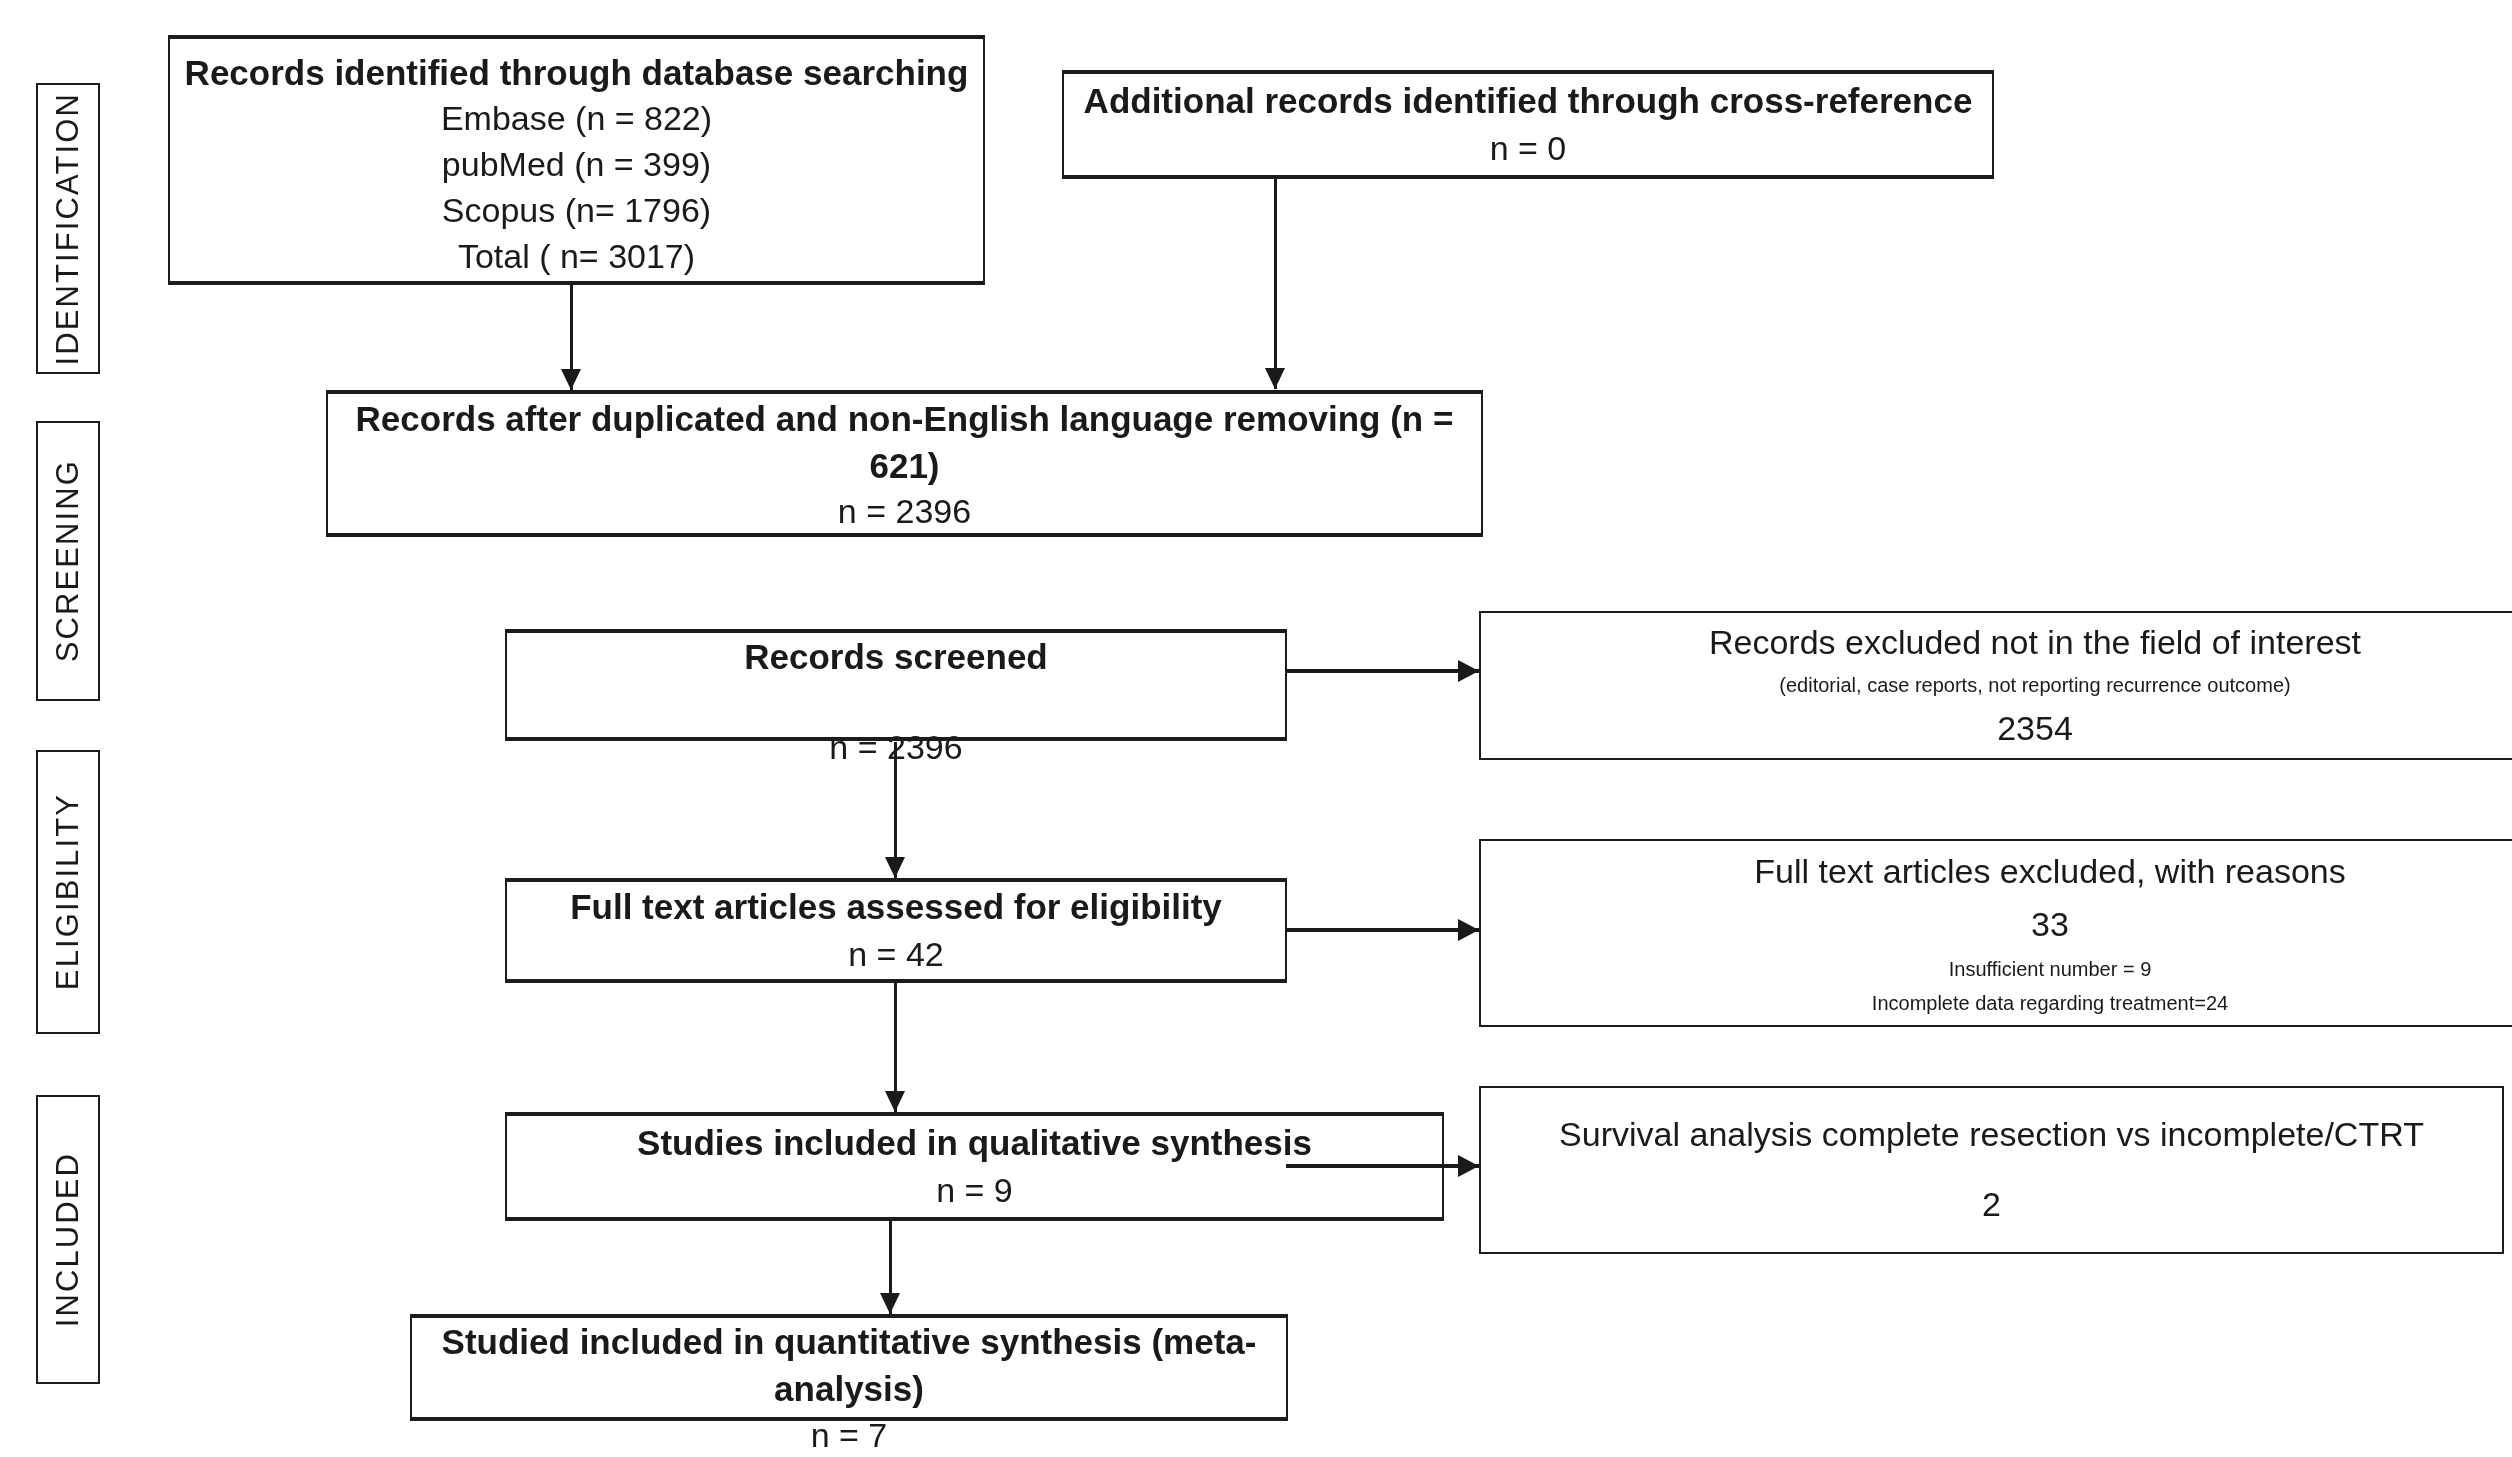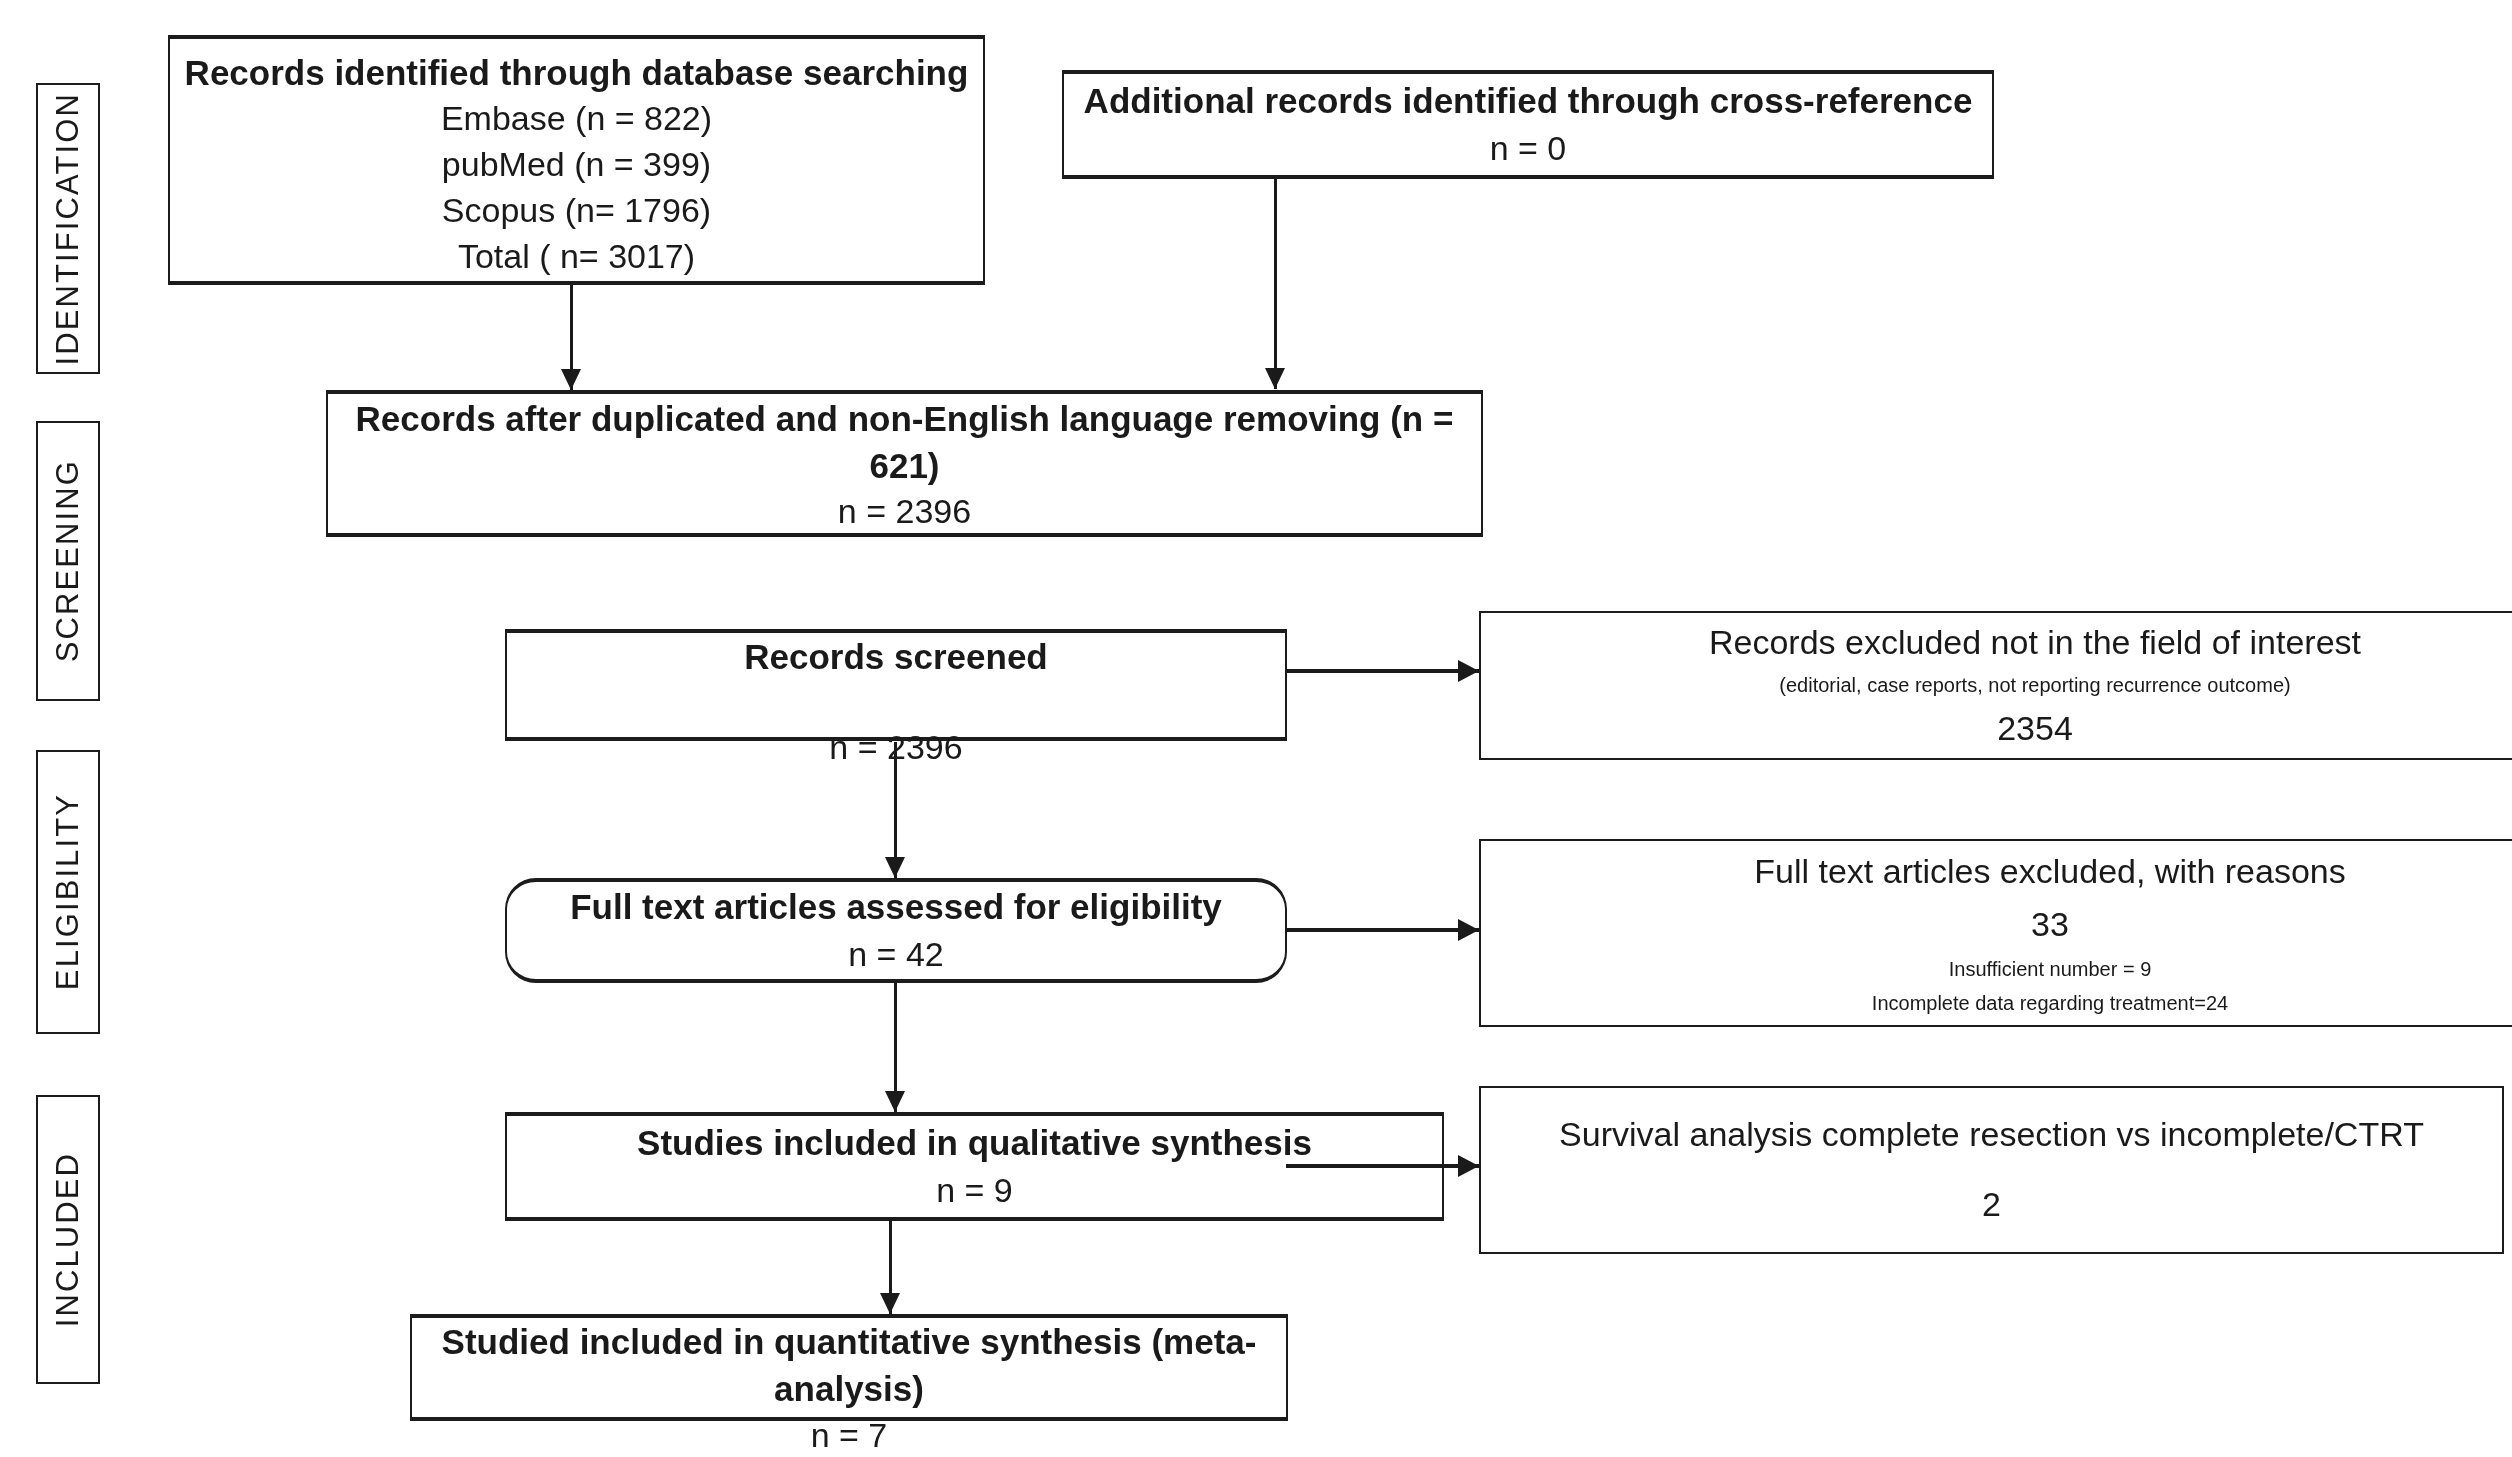--- a/index.html
+++ b/index.html
@@ -125,21 +125,21 @@
     <div class="title-bold">Records screened</div>
     <div class="line-reg">n = 2396</div>
   </div>
 
   <div class="box" style="left:1479px; top:611px; width:1112px; height:149px;">
     <div class="title-reg">Records excluded not in the field of interest</div>
     <div class="line-small">(editorial, case reports, not reporting recurrence outcome)</div>
     <div class="line-reg">2354</div>
   </div>
 
-  <div class="box heavy" style="left:505px; top:878px; width:782px; height:105px;border-radius:31px;">
+  <div class="box heavy" style="left:505px; top:878px; width:782px; height:105px;">
     <div class="title-bold">Full text articles assessed for eligibility</div>
     <div class="line-reg">n = 42</div>
   </div>
 
   <div class="box" style="left:1479px; top:839px; width:1142px; height:188px;">
     <div class="title-reg">Full text articles excluded, with reasons</div>
     <div class="line-reg">33</div>
     <div class="line-small">Insufficient number = 9</div>
     <div class="line-small">Incomplete data regarding treatment=24</div>
   </div>

